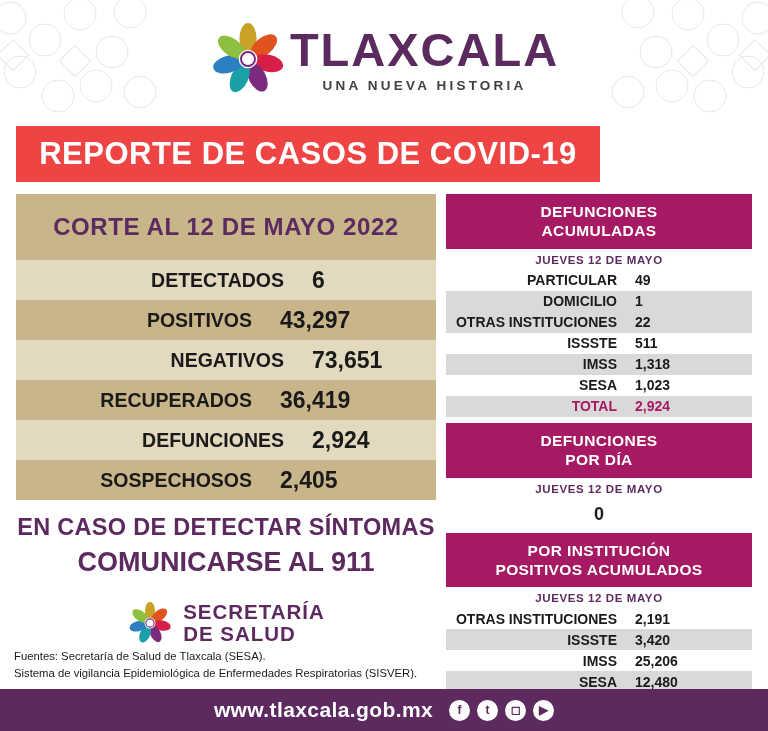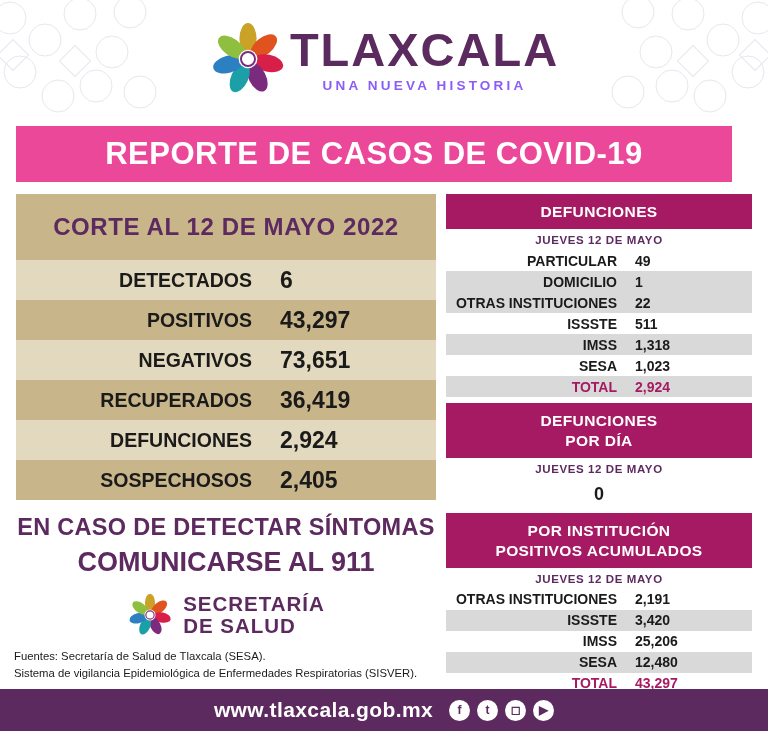--- a/index.html
+++ b/index.html
@@ -34,29 +34,29 @@
     display: flex; align-items: center; gap: 3px;
     position: relative; z-index: 2;
   }
   .brand-logo { width: 78px; height: 78px; flex: 0 0 78px; }
   .brand-text { display: flex; flex-direction: column; align-items: center; }
   .brand-title {
     font-size: 47px; font-weight: bold; color: #5b2a5e;
     letter-spacing: 2px; line-height: 1.0;
   }
   .brand-sub {
-    font-size: 13.5px; color: #8b5cf6; letter-spacing: 3.2px;
+    font-size: 13.5px; color: #404040; letter-spacing: 3.2px;
     font-weight: bold; margin-top: 5px;
   }
 
   
   .title-bar {
     position: absolute; left: 16px; top: 126px;
-    width: 716px; height: 56px;
-    background: #ec4899;
+    width: 584px; height: 56px;
+    background: #ef4444;
     display: flex; align-items: center; justify-content: center;
   }
   .title-bar span {
     color: #ffffff; font-size: 31px; font-weight: bold; letter-spacing: 0.5px;
   }
 
   
   .left-col {
     position: absolute; left: 16px; top: 194px; width: 420px;
   }
@@ -72,34 +72,34 @@
   }
   .stat-row .lbl {
     width: 250px; text-align: right; padding-right: 14px;
     font-size: 19.5px; font-weight: bold; color: #1a1a1a;
   }
   .stat-row .val {
     flex: 1; text-align: left; padding-left: 14px;
     font-size: 23px; font-weight: bold; color: #1a1a1a;
   }
   .bg-dark  { background: #c8b58a; }
-  .bg-light { background: #e3d9bf; }
+  .bg-light { background: #e3d9bf; padding-left: 32px; }
 
   .alert-block {
     margin-top: 14px; text-align: center;
   }
   .alert-line1 {
     color: #5d2a60; font-size: 23.5px; font-weight: bold; letter-spacing: 0.3px;
   }
   .alert-line2 {
     color: #5d2a60; font-size: 27px; font-weight: bold; margin-top: 6px;
   }
   .salud {
     display: flex; align-items: center; justify-content: center;
-    gap: 10px; margin-top: 14px;
+    gap: 10px; margin-top: 22px;
   }
   .salud-logo { width: 46px; height: 46px; flex: 0 0 46px; }
   .salud-text {
     color: #5d2a60; font-size: 20.5px; font-weight: bold; line-height: 1.08;
     letter-spacing: 1px; text-align: left;
   }
 
   .fuentes {
     position: absolute; left: 14px; top: 648px; width: 450px;
     font-size: 11.3px; color: #1a1a1a; line-height: 1.5;
@@ -306,20 +306,21 @@
 
   <div class="fuentes">
     <div>Fuentes:  Secretaría de Salud de Tlaxcala (SESA).</div>
     <div>Sistema de vigilancia Epidemiológica de Enfermedades Respiratorias (SISVER).</div>
   </div>
 
   <div class="right-col">
 
     <div class="panel-head">
       <div>DEFUNCIONES</div>
+      <div>ACUMULADAS</div>
     </div>
     <div class="panel-date">JUEVES 12 DE MAYO</div>
 
     <div class="prow pbg-white">
       <div class="plabel">PARTICULAR</div>
       <div class="pvalue">49</div>
     </div>
     <div class="prow pbg-grey">
       <div class="plabel">DOMICILIO</div>
       <div class="pvalue">1</div>

